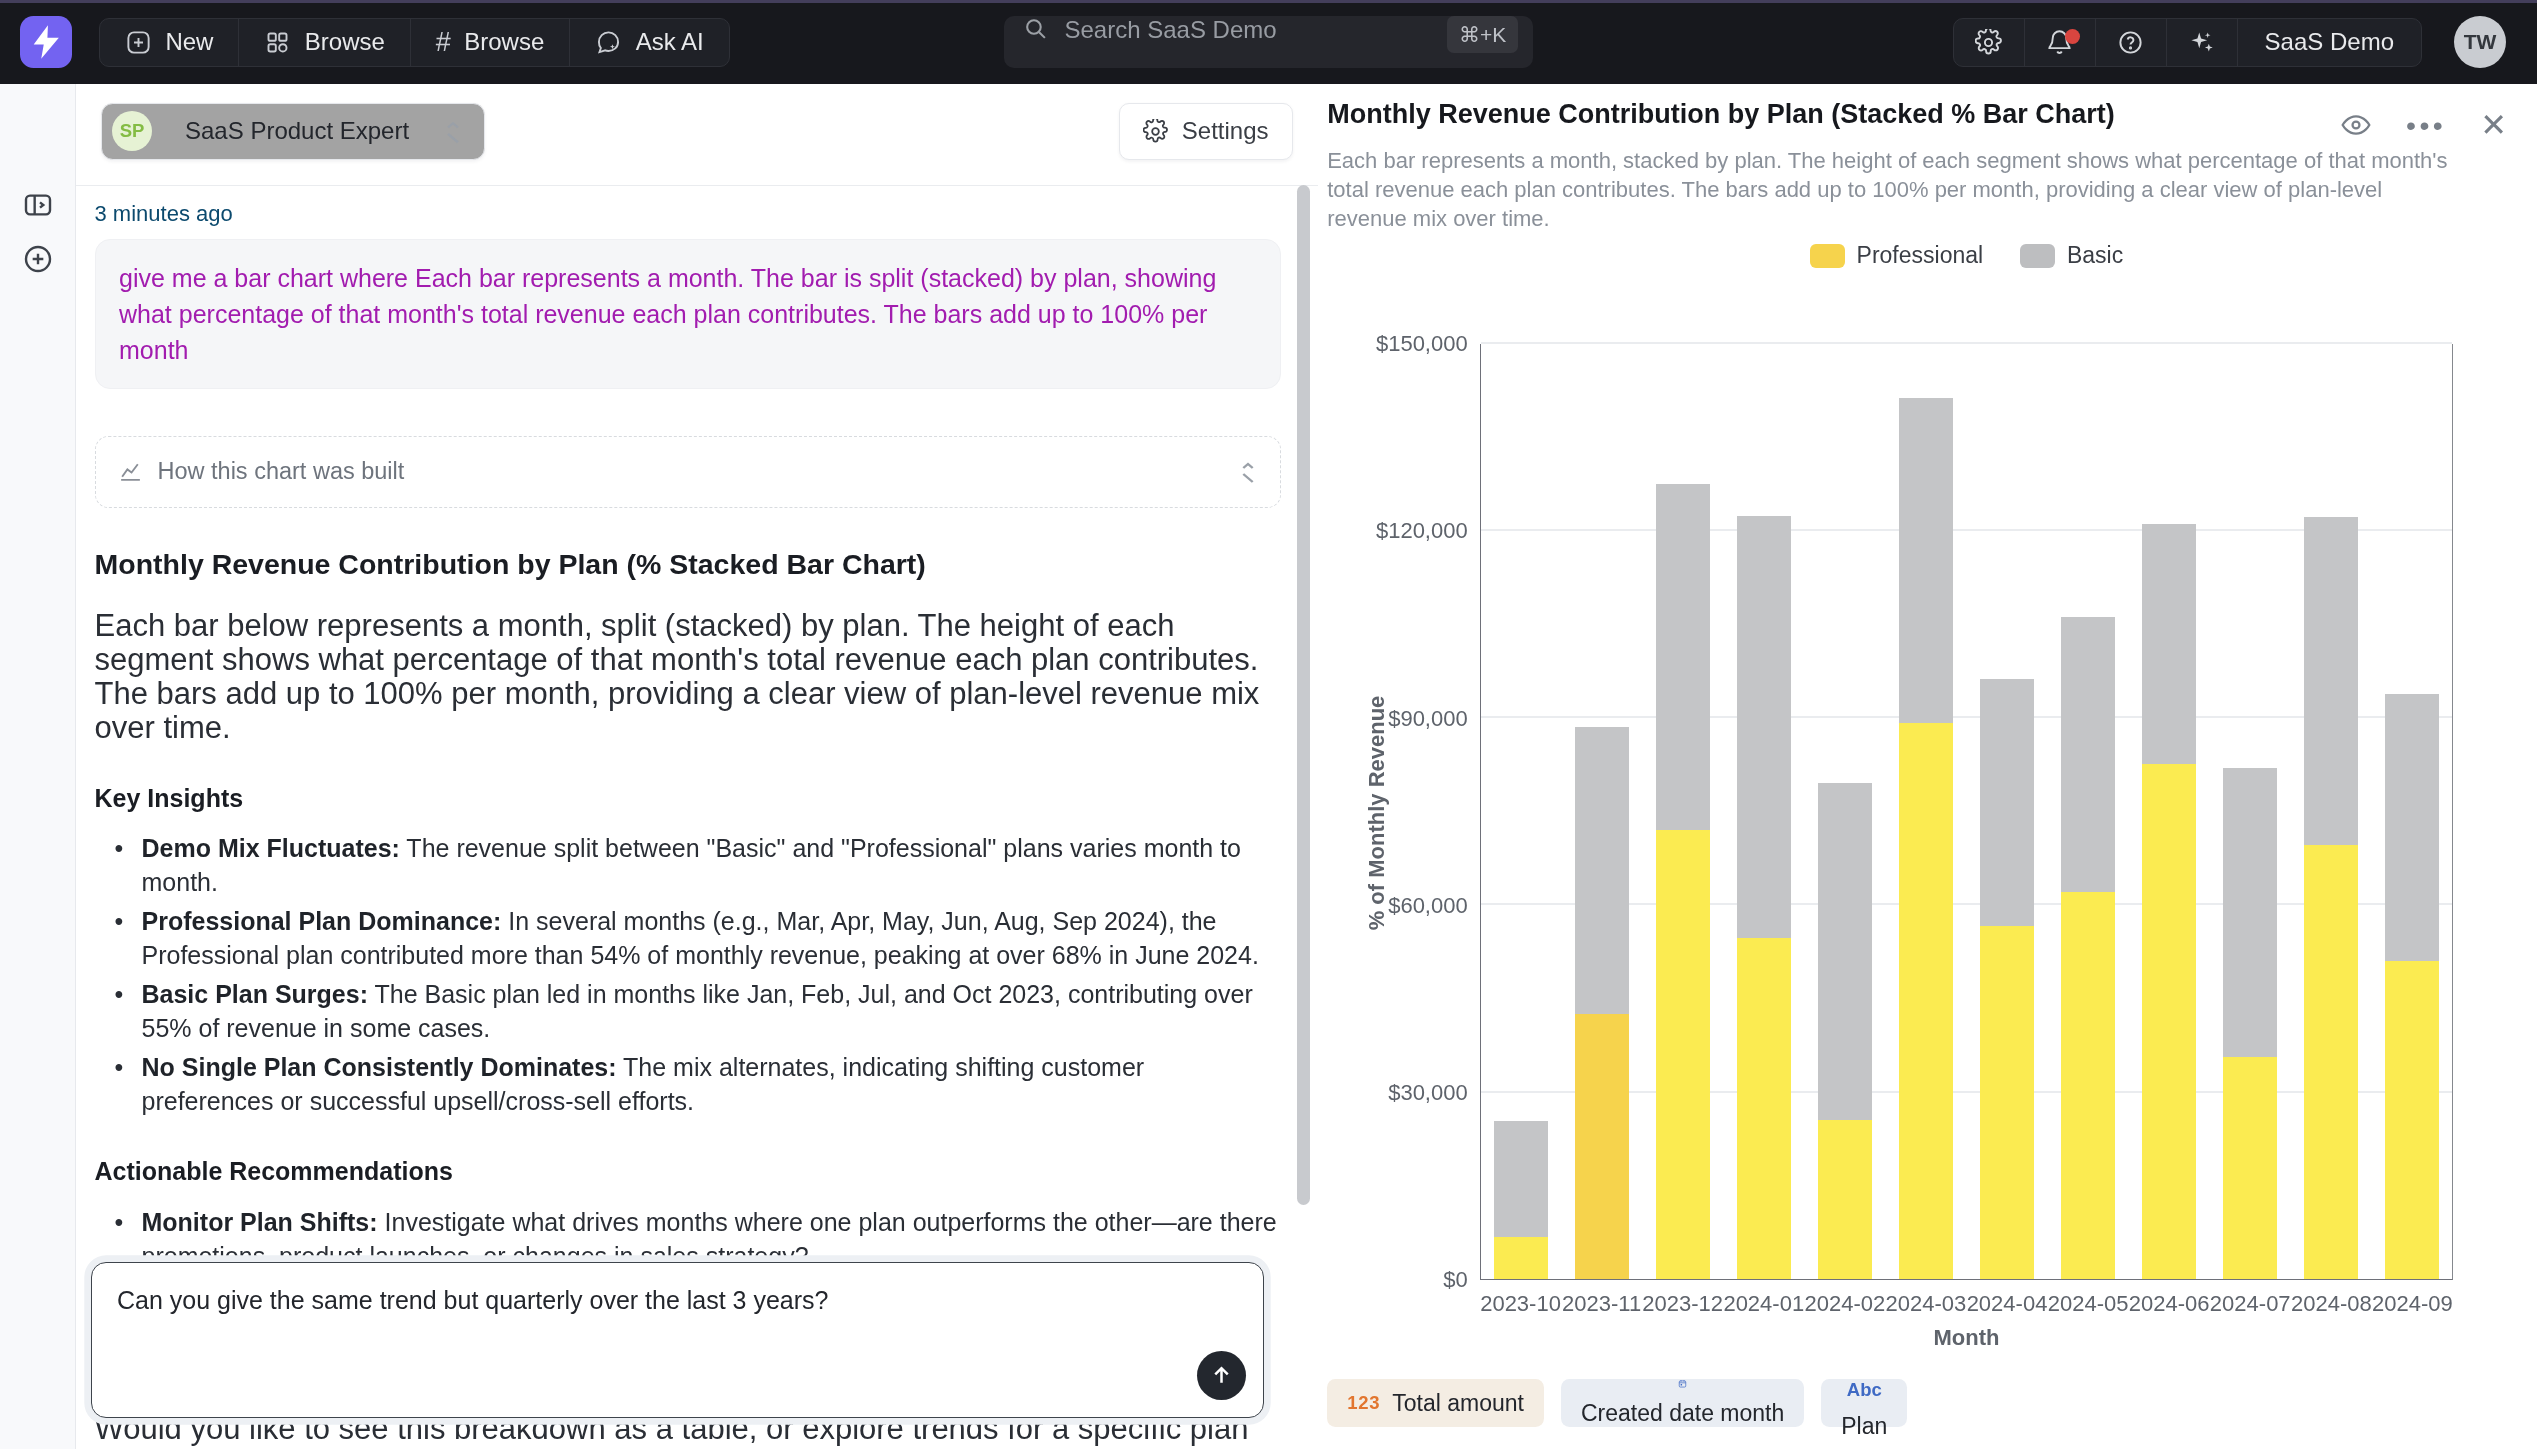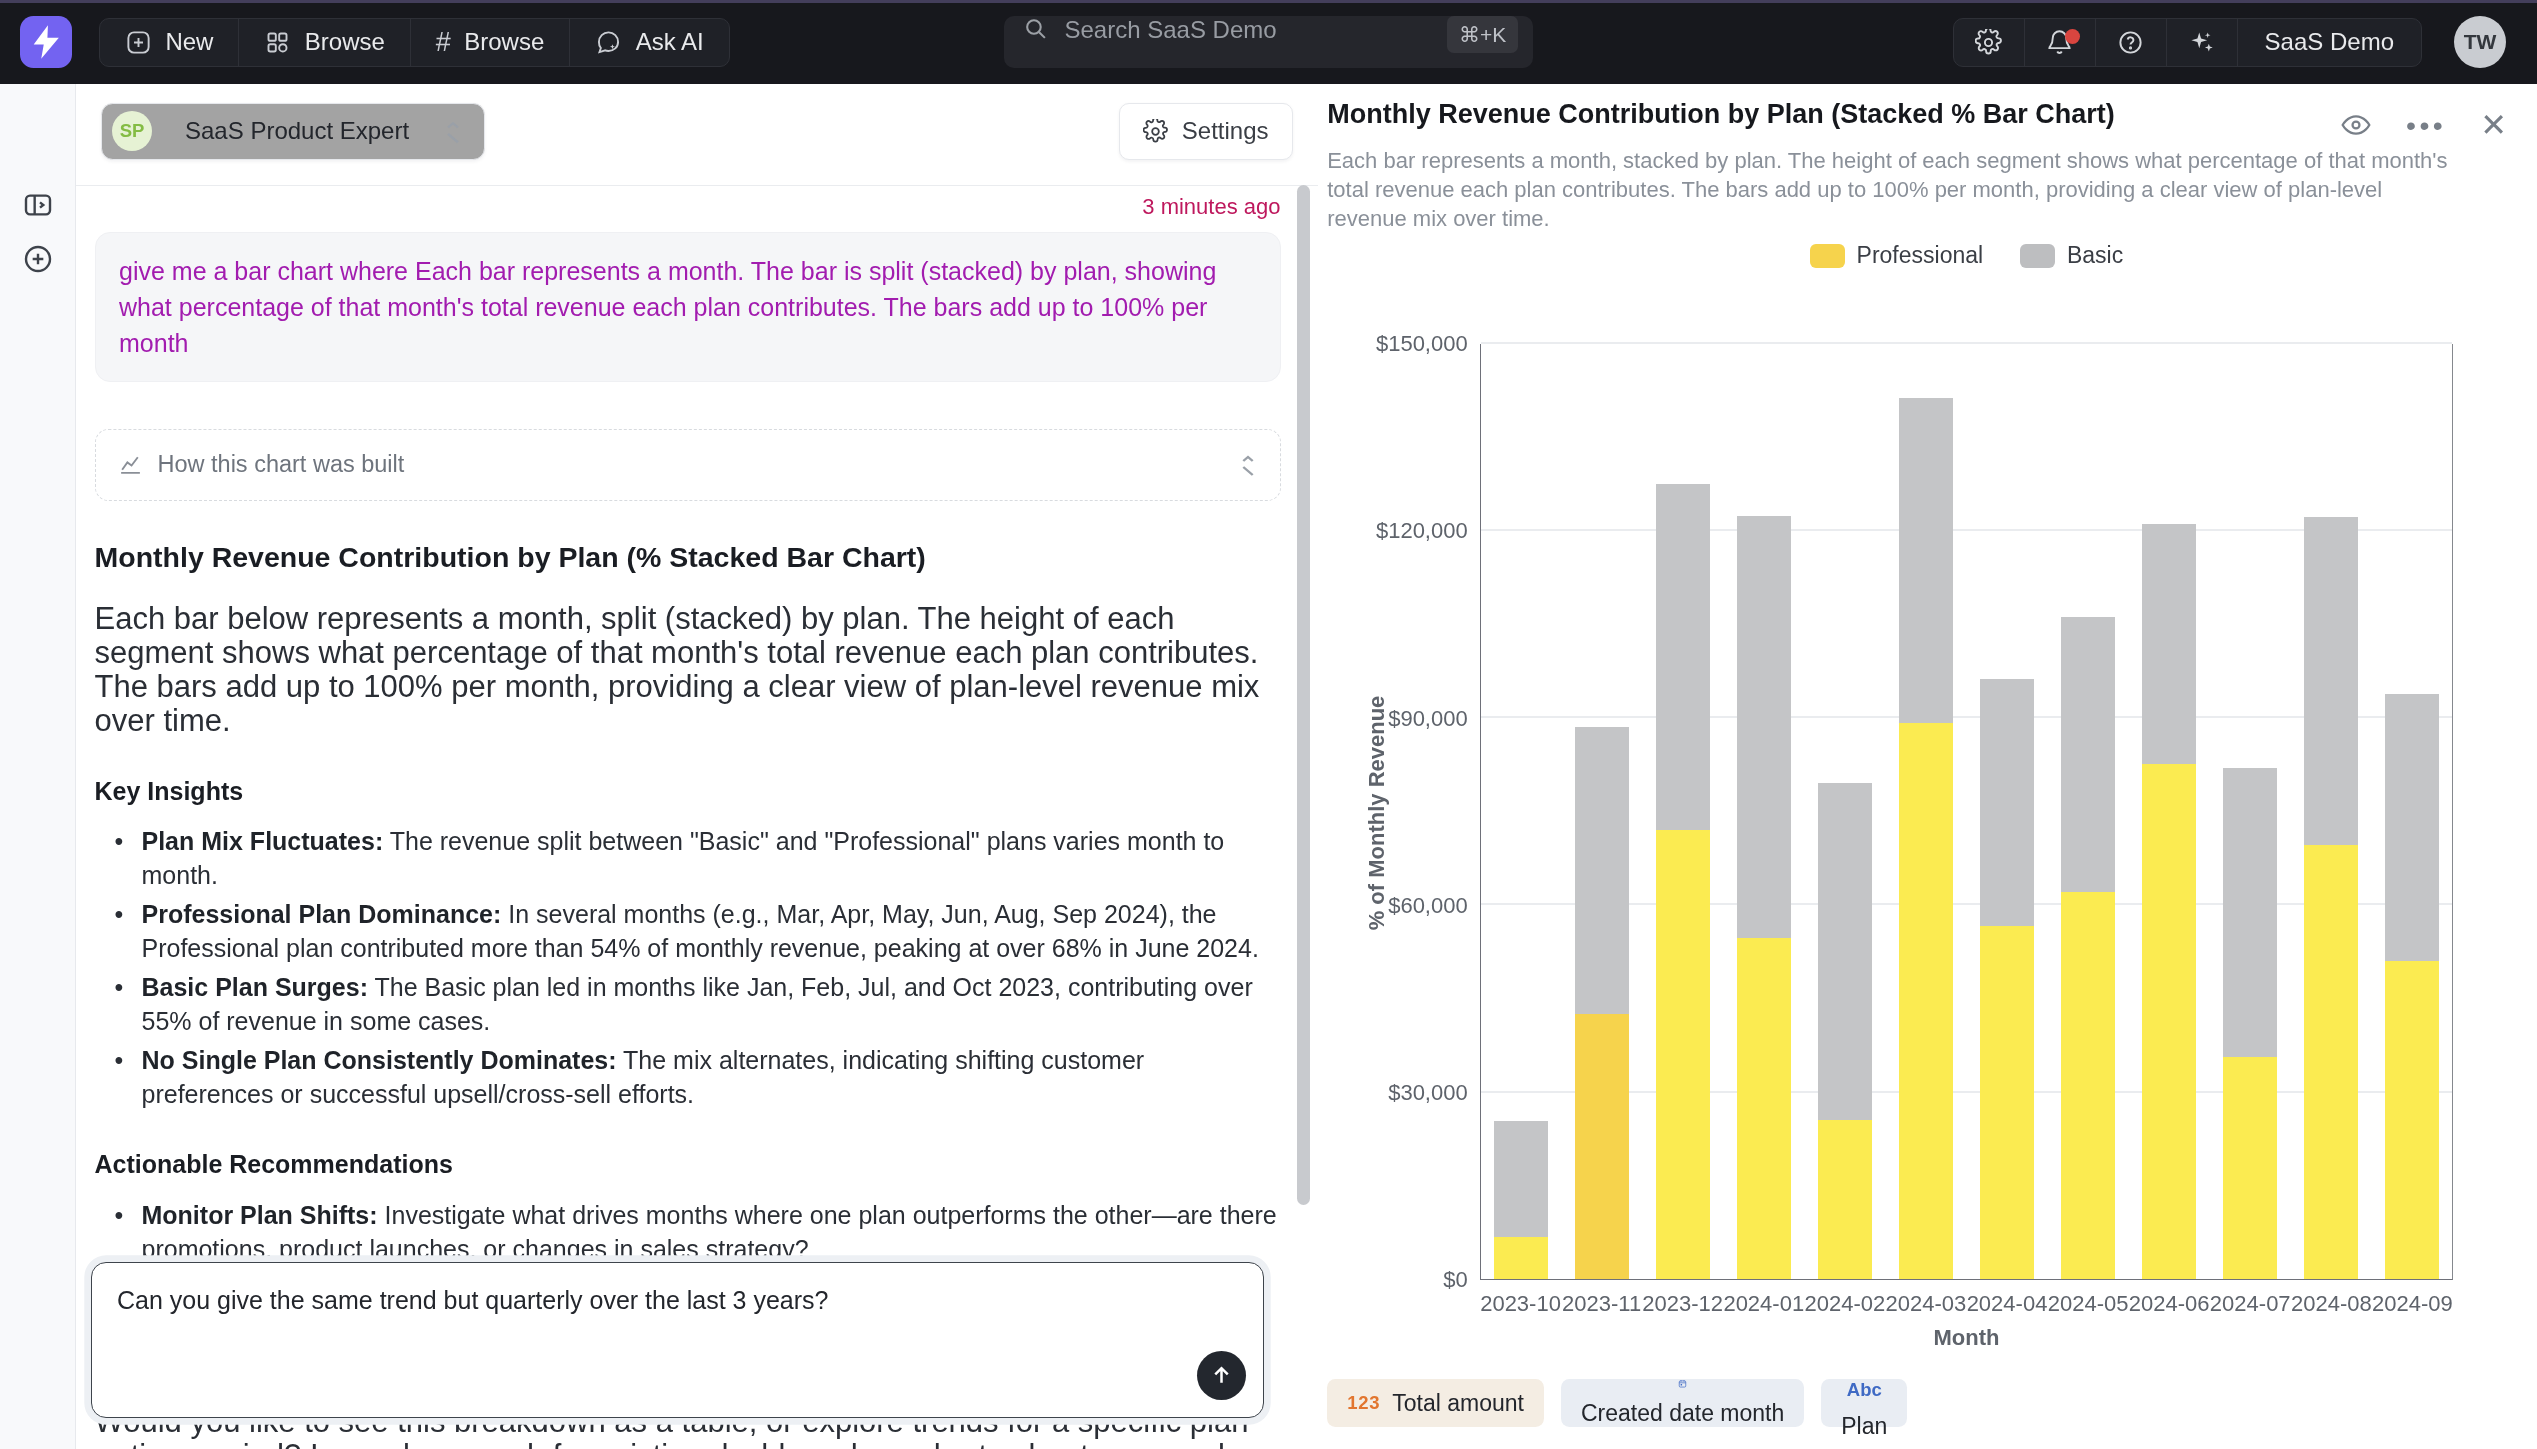--- a/index.html
+++ b/index.html
@@ -47,21 +47,21 @@
     display:flex; align-items:center; gap:33px; padding:0 20px 0 10px; cursor:pointer;text-align:center; }
   #agent-avatar { width:40px; height:40px; border-radius:50%; background:#E6F2D4; color:#84BC44;
     font-size:18.5px; font-weight:bold; display:flex; align-items:center; justify-content:center; }
   #agent-pill .name { font-size:24px; color:#23262C; flex:1; }
   #settings-btn { position:absolute; right:25px; top:18.5px; height:57px; background:#fff;
     border:0.8px solid #E6E8EC; border-radius:10px; box-shadow:0 1.7px 3.4px rgba(20,24,32,.05);
     display:flex; align-items:center; gap:13.4px; padding:0 23.5px; font-size:24px; color:#3A3E45; cursor:pointer; }
   #chat-scrollthumb { position:absolute; right:7.6px; top:101px; width:13.4px; height:1020px;
     background:#C8CACE; border-radius:6.7px; }
   #chat-content { position:absolute; left:18.5px; top:102px; width:1186px; bottom:0; }
-  #timestamp { margin-top:8px; text-align:right; color:#be185d; font-size:22px; padding-right:0; }
+  #timestamp { margin-top:15px; color:#0c4a6e; font-size:22px; padding-right:0; }
   #bubble { margin-top:11.8px; background:#F5F6F8; border:0.8px solid #EFF0F3; border-radius:15px;
     padding:20px 23.5px; font-size:25px; line-height:36px; color:#a21caf; }
   #how-built { margin-top:47px; height:72px; border:1.7px dashed #D8DBDF; border-radius:13.4px;
     display:flex; align-items:center; gap:15px; padding:0 22px; color:#6E747D; cursor:pointer; }
   #how-built .lbl { font-size:23.5px; flex:1; }
   .article h1 { margin-top:39px; font-size:28.5px; line-height:35px; color:#1A1D23; font-weight:bold; }
   .article p { margin-top:27px; font-size:31px; line-height:34px; color:#2A2E35; }
   .article h2 { margin-top:39px; font-size:25px; color:#1A1D23; font-weight:bold; }
   .article ul { margin-top:18.5px; list-style:none; }
   .article li { position:relative; padding-left:47px; font-size:25px; line-height:34px;
@@ -243,21 +243,21 @@
       <svg width="20" height="23.5" viewBox="0 0 16 20" fill="none" stroke="#9AA0A8" stroke-width="2">
         <path d="M4 7l4-4 4 4M4 13l4 4 4 4" transform="scale(1,0.85) translate(0,1)"></path>
       </svg>
     </div>
 
     <div class="article">
       <h1>Monthly Revenue Contribution by Plan (% Stacked Bar Chart)</h1>
       <p>Each bar below represents a month, split (stacked) by plan. The height of each segment shows what percentage of that month's total revenue each plan contributes. The bars add up to 100% per month, providing a clear view of plan-level revenue mix over time.</p>
       <h2>Key Insights</h2>
       <ul>
-          <li><b>Plan Mix Fluctuates:</b> The revenue split between "Basic" and "Professional" plans varies month to month.</li>
+          <li><b>Demo Mix Fluctuates:</b> The revenue split between "Basic" and "Professional" plans varies month to month.</li>
           <li><b>Professional Plan Dominance:</b> In several months (e.g., Mar, Apr, May, Jun, Aug, Sep 2024), the Professional plan contributed more than 54% of monthly revenue, peaking at over 68% in June 2024.</li>
           <li><b>Basic Plan Surges:</b> The Basic plan led in months like Jan, Feb, Jul, and Oct 2023, contributing over 55% of revenue in some cases.</li>
           <li><b>No Single Plan Consistently Dominates:</b> The mix alternates, indicating shifting customer preferences or successful upsell/cross-sell efforts.</li>
         </ul>
       <h2>Actionable Recommendations</h2>
       <ul>
           <li><b>Monitor Plan Shifts:</b> Investigate what drives months where one plan outperforms the other—are there promotions, product launches, or changes in sales strategy?</li>
           <li><b>Targeted Upsell:</b> In months where Basic dominates, consider targeted campaigns to move users to Professional.</li>
           <li><b>Retention Focus:</b> If a plan's share drops sharply, analyze churn or downgrades for that segment.</li>
         </ul>

